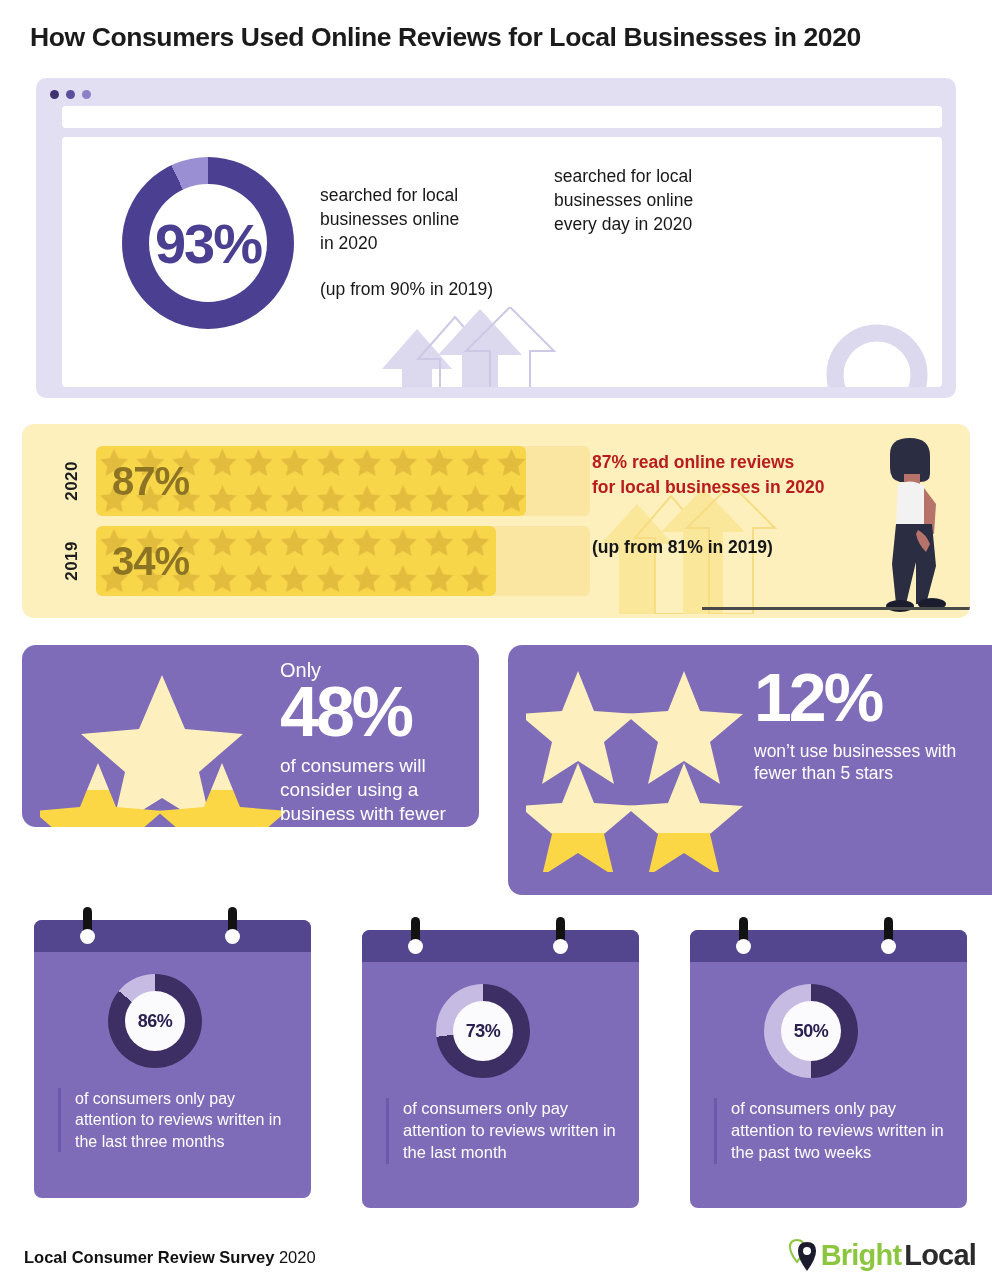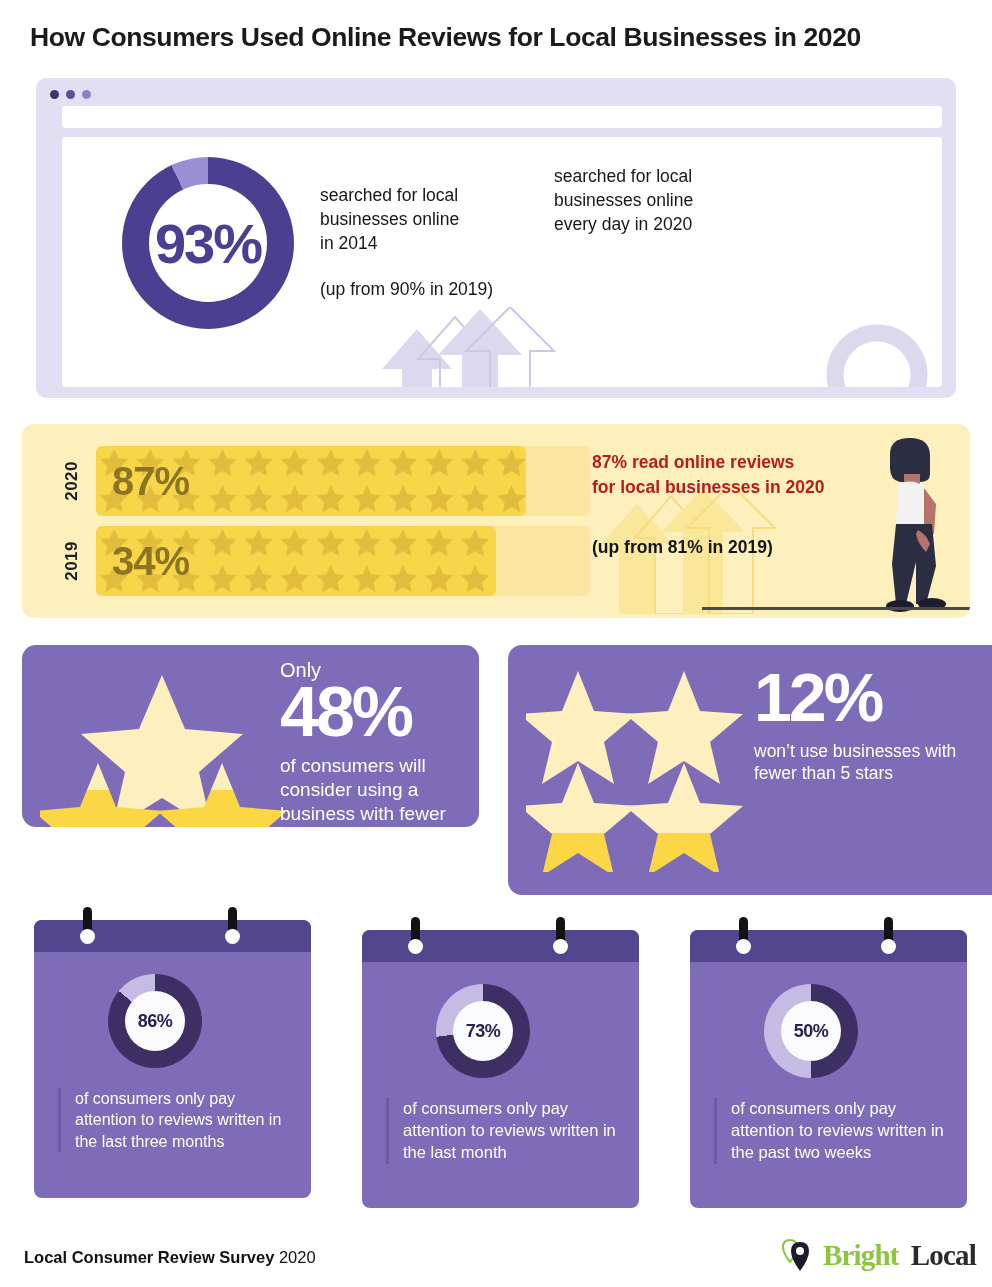--- a/index.html
+++ b/index.html
@@ -280,21 +280,21 @@
 
   
   .footer-label {
     position: absolute; left: 24px; top: 1248px;
     font-size: 16.5px; color: #111111;
   }
   .footer-label .fb { font-weight: bold; }
   .footer-label .fy { font-weight: 500; }
   .logo {
     position: absolute; right: 16px; top: 1238px;
-    display: flex; align-items: center; gap: 12px; font-family: Liberation Serif, serif;
+    display: flex; align-items: center; gap: 3px;
   }
   .logo-pin { width: 30px; height: 34px; }
   .logo-text { font-size: 29px; font-weight: bold; letter-spacing: -0.8px; }
   .logo-bright { color: #8cc63f; }
   .logo-local { color: #2b2b2b; }
 </style>
 </head>
 <body>
 
 <div class="page-title">How Consumers Used Online Reviews for Local Businesses in 2020</div>
@@ -323,21 +323,21 @@
 
     <div class="stat s1">
       <div class="donut d-93" style="background: conic-gradient(#4b3f92 0% 93%, #9b8fd4 93% 100%);">
         <div class="hole">
           <span class="donut-value">93%</span>
         </div>
       </div>
       <div class="stat-text">
         <div>searched for local</div>
         <div>businesses online</div>
-        <div>in 2014</div>
+        <div>in 2020</div>
         <div class="stat-sub">(up from 90% in 2019)</div>
       </div>
     </div>
 
     <div class="stat s2">
       <div class="stat-text">
         <div>searched for local</div>
         <div>businesses online</div>
         <div>every day in 2020</div>
       </div>

